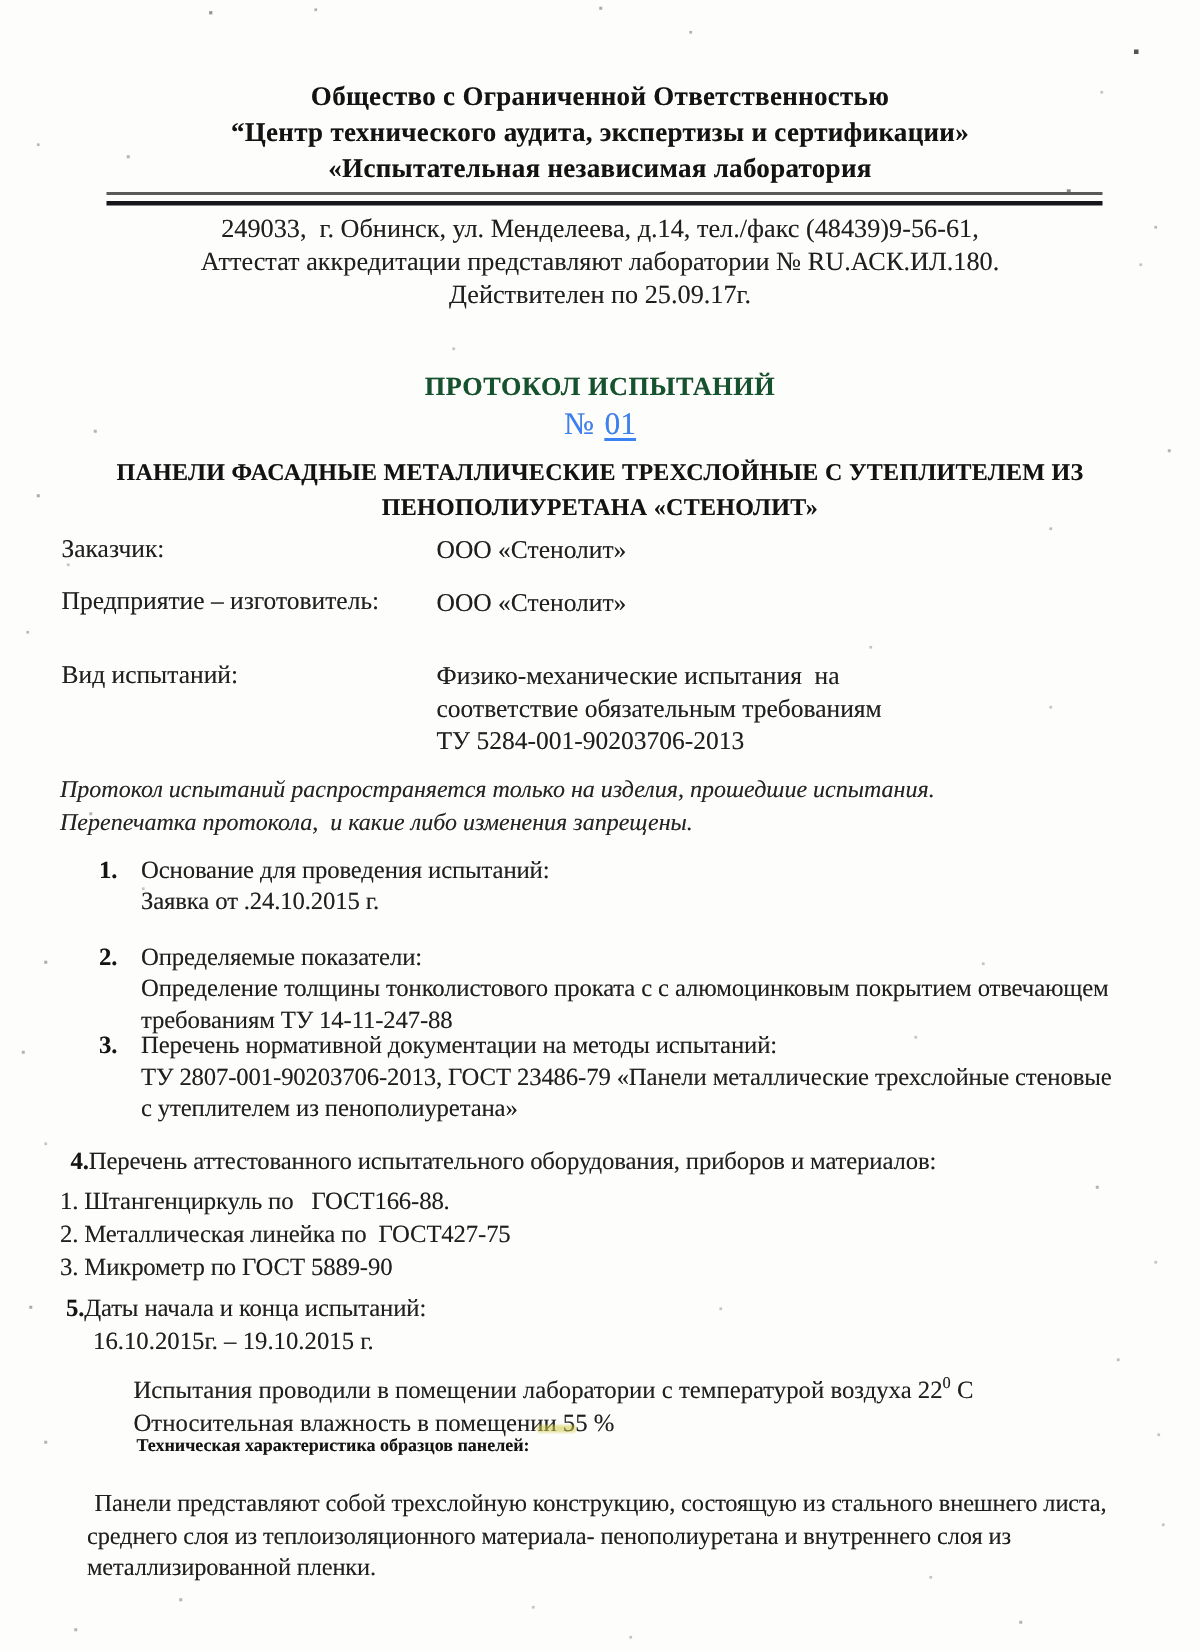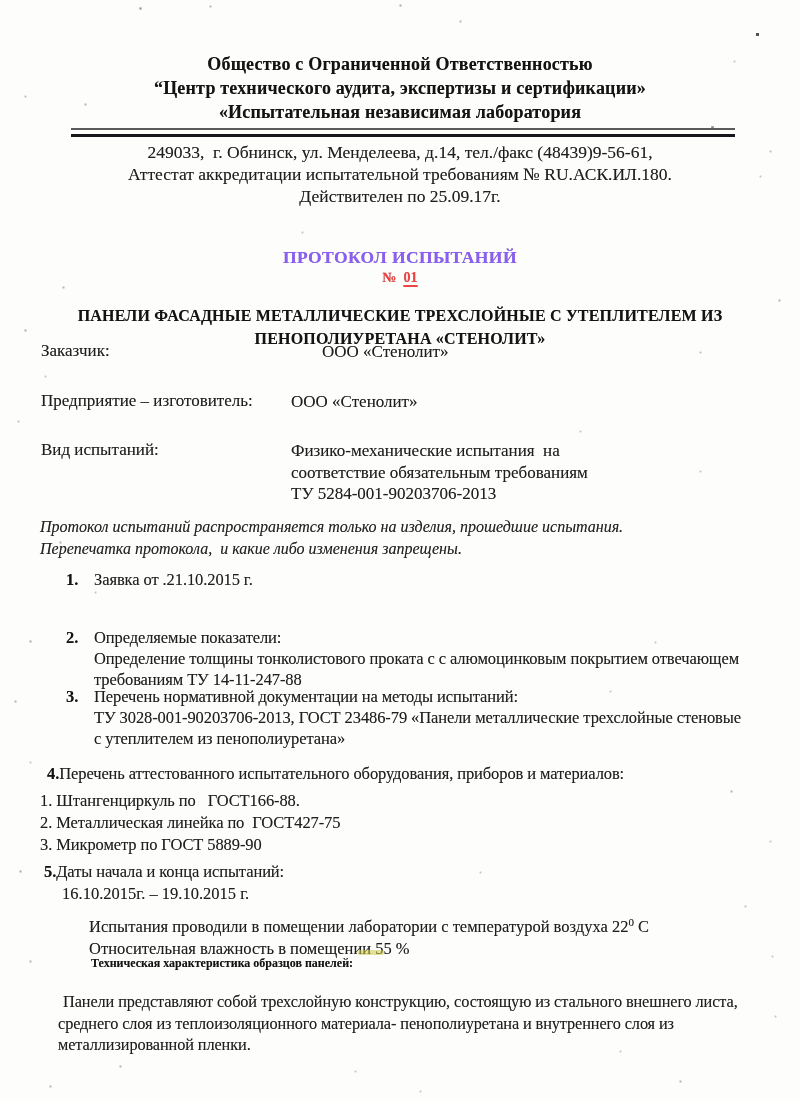--- a/index.html
+++ b/index.html
@@ -12,29 +12,29 @@
   }
   [data-bind]{white-space:pre-wrap;}
   .abs{position:absolute;}
   .center{position:absolute;left:0;right:0;text-align:center;}
 
   .org{top:52px;font-weight:bold;font-size:18px;line-height:24px;color:#131313;letter-spacing:.2px;}
   .rule{position:absolute;top:128px;left:71px;width:664px;height:4px;
         border-top:2px solid #5a5a5a;border-bottom:3px solid #16161c;}
   .contact{top:141px;font-size:17.5px;line-height:22px;}
 
-  .ptitle{top:247px;font-weight:bold;font-size:17.5px;letter-spacing:.4px;color:#8b5cf6;}
-  .pnum{top:270px;font-weight:bold;font-size:14px;color:#ef4444;}
+  .ptitle{top:247px;font-weight:bold;font-size:17.5px;letter-spacing:.4px;color:#14532d;}
+  .pnum{top:270px;font-weight:normal;font-size:21px;color:#3b82f6;}
   .pnum .num-underline{text-decoration:underline;text-decoration-thickness:1.5px;text-underline-offset:3px;margin-left:7px;}
   .subject{top:304px;font-weight:bold;font-size:16px;line-height:23px;color:#131313;letter-spacing:.2px;}
 
   .row{position:absolute;left:41px;display:flex;font-size:17px;}
   .row .lbl{flex:0 0 250px;width:250px;}
   .row .val{line-height:21.5px;}
-  .row-customer{top:341px;gap:31px;}
+  .row-customer{top:356px;}
   .row-manufacturer{top:391px;}
   .row-testtype{top:440px;}
 
   .notice{position:absolute;left:40px;top:516px;font-style:italic;font-size:16px;line-height:21.5px;color:#242424;}
 
   .li{position:absolute;left:66px;font-size:16.5px;line-height:20.8px;letter-spacing:-.1px;}
   .li .n{position:absolute;left:0;top:0;font-weight:bold;color:#141414;}
   .li .c{margin-left:28px;width:656px;}
   .li-1{top:570px;}
   .li-2{top:628px;}
@@ -89,21 +89,21 @@
   <div class="center org">
     <div data-bind="org.line1">Общество с Ограниченной Ответственностью</div>
     <div data-bind="org.line3">“Центр технического аудита, экспертизы и сертификации»</div>
     <div data-bind="org.line2">«Испытательная независимая лаборатория</div>
   </div>
 
   <div class="rule"></div>
 
   <div class="center contact">
     <div data-bind="contact.address">249033,  г. Обнинск, ул. Менделеева, д.14, тел./факс (48439)9-56-61,</div>
-    <div data-bind="contact.accreditation">Аттестат аккредитации испытательной требованиям № RU.АСК.ИЛ.180.</div>
+    <div data-bind="contact.accreditation">Аттестат аккредитации представляют лаборатории № RU.АСК.ИЛ.180.</div>
     <div data-bind="contact.validity">Действителен по 25.09.17г.</div>
   </div>
 
   <div class="center ptitle" data-bind="protocol.title">ПРОТОКОЛ ИСПЫТАНИЙ</div>
 
   <div class="center pnum"><span data-bind="protocol.number_sign">№</span><span class="num-underline" data-bind="protocol.number">01</span></div>
 
   <div class="center subject">
     <div data-bind="protocol.subject_line1">ПАНЕЛИ ФАСАДНЫЕ МЕТАЛЛИЧЕСКИЕ ТРЕХСЛОЙНЫЕ С УТЕПЛИТЕЛЕМ ИЗ</div>
     <div data-bind="protocol.subject_line2">ПЕНОПОЛИУРЕТАНА «СТЕНОЛИТ»</div>
@@ -129,37 +129,38 @@
   </div>
 
   <div class="notice">
     <div data-bind="notice.line1">Протокол испытаний распространяется только на изделия, прошедшие испытания.</div>
     <div data-bind="notice.line2">Перепечатка протокола,  и какие либо изменения запрещены.</div>
   </div>
 
   <div class="li li-1">
     <span class="n" data-bind="sections.s1.num">1.</span>
     <div class="c">
-      <div data-bind="sections.s1.body">Заявка от .21.10.2015 г.</div>
+      <div data-bind="sections.s1.title">Основание для проведения испытаний:</div>
+      <div data-bind="sections.s1.body">Заявка от .24.10.2015 г.</div>
     </div>
   </div>
 
   <div class="li li-2">
     <span class="n" data-bind="sections.s2.num">2.</span>
     <div class="c">
       <div data-bind="sections.s2.title">Определяемые показатели:</div>
       <div data-bind="sections.s2.body">Определение толщины тонколистового проката с с алюмоцинковым покрытием отвечающем требованиям ТУ 14-11-247-88</div>
     </div>
   </div>
 
   <div class="li li-3">
     <span class="n" data-bind="sections.s3.num">3.</span>
     <div class="c">
       <div data-bind="sections.s3.title">Перечень нормативной документации на методы испытаний:</div>
-      <div data-bind="sections.s3.body">ТУ 3028-001-90203706-2013, ГОСТ 23486-79 «Панели металлические трехслойные стеновые с утеплителем из пенополиуретана»</div>
+      <div data-bind="sections.s3.body">ТУ 2807-001-90203706-2013, ГОСТ 23486-79 «Панели металлические трехслойные стеновые с утеплителем из пенополиуретана»</div>
     </div>
   </div>
 
   <div class="sec sec-4"><span class="n" data-bind="sections.s4.num">4.</span><span data-bind="sections.s4.title">Перечень аттестованного испытательного оборудования, приборов и материалов:</span></div>
 
   <div class="sec equipment">
     <div data-bind="sections.s4.items.0">1. Штангенциркуль по   ГОСТ166-88.</div>
     <div data-bind="sections.s4.items.1">2. Металлическая линейка по  ГОСТ427-75</div>
     <div data-bind="sections.s4.items.2">3. Микрометр по ГОСТ 5889-90</div>
   </div>

